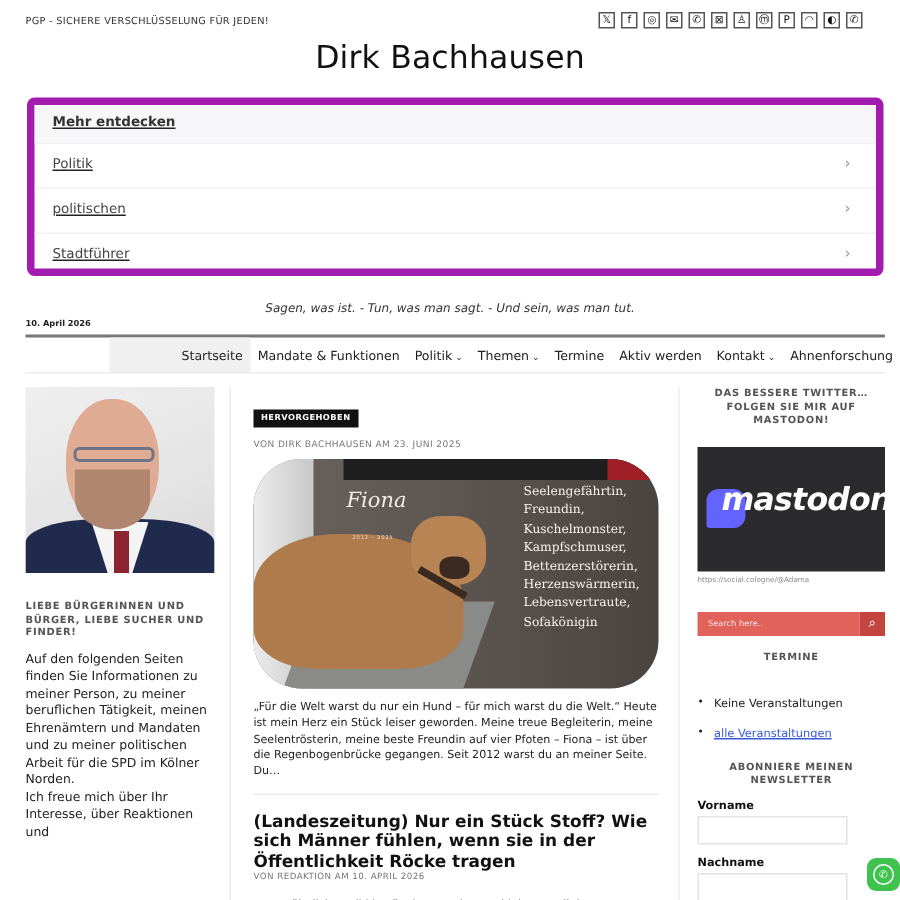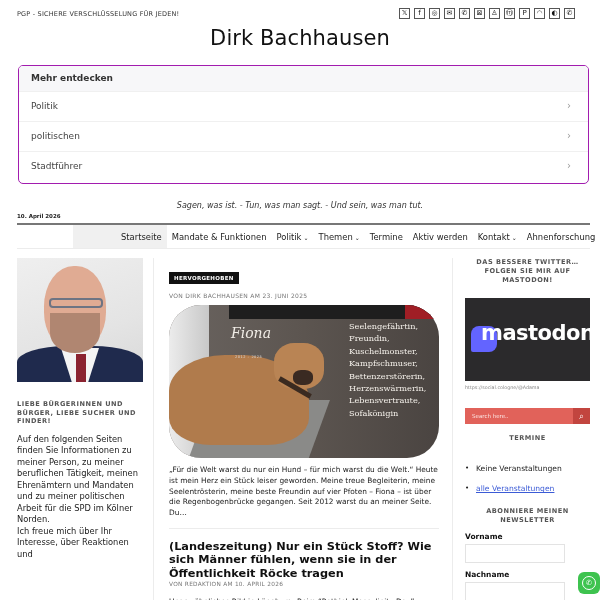--- a/index.html
+++ b/index.html
@@ -6,21 +6,21 @@
   html, body { width: 600px; height: 600px; overflow: hidden; background: #fff; }
   body { font-family: "DejaVu Sans", sans-serif; color: #222; position: relative; }
 
   .topbar { position: absolute; left: 0; top: 0; width: 600px; height: 28px; }
   .topbar .pgp { position: absolute; left: 17px; top: 10px; font-size: 6.5px; letter-spacing: 0.2px; color: #333; text-transform: uppercase; }
   .social { position: absolute; left: 399px; top: 8px; display: flex; gap: 4px; }
   .social .ic { width: 11px; height: 11px; border: 1px solid #555; display: flex; align-items: center; justify-content: center; font-size: 7px; line-height: 1; color: #111; background: #fff; }
 
   .site-title { position: absolute; left: 0; top: 26px; width: 600px; text-align: center; font-size: 21px; font-family: "DejaVu Sans", sans-serif; color: #111; letter-spacing: 0.1px; }
 
-  .discover { position: absolute; left: 18px; top: 65px; width: 571px; height: 119px; border: 1px solid #a21caf; border-radius: 5px; overflow: hidden; background: #fff; }
+  .discover { position: absolute; left: 18px; top: 65px; width: 571px; height: 119px; border: 5px solid #a21caf; border-radius: 5px; overflow: hidden; background: #fff; text-decoration: underline; }
   .discover .head { height: 25px; background: #f7f7f9; font-size: 9px; font-weight: bold; color: #333; padding: 7px 0 0 12px; }
   .discover .row { height: 30px; border-top: 1px solid #f0f0f0; font-size: 9px; color: #444; padding: 9px 0 0 12px; position: relative; }
   .discover .row .chev { position: absolute; right: 17px; top: 8px; font-size: 10px; color: #999; }
 
   .motto { position: absolute; left: 0; top: 201px; width: 600px; text-align: center; font-size: 8px; font-style: italic; color: #333; }
   .date { position: absolute; left: 17px; top: 213px; font-size: 5.5px; font-weight: bold; color: #222; }
   .rule { position: absolute; left: 17px; top: 223px; width: 573px; height: 2px; background: #777; }
 
   .nav { position: absolute; left: 0; top: 225px; width: 600px; height: 24px; }
   .nav .bottom-line { position: absolute; left: 17px; top: 23px; width: 573px; height: 1px; background: #ececec; }
@@ -61,21 +61,21 @@
   .excerpt { margin-top: 7px; font-size: 7.4px; line-height: 10.8px; color: #222; }
   .sep { margin-top: 9px; height: 1px; background: #ececec; }
   .post-title { margin-top: 11px; font-size: 11.3px; font-weight: bold; line-height: 13.5px; color: #111; }
   .byline2 { margin-top: 1px; font-size: 5.8px; color: #777; letter-spacing: 0.3px; text-transform: uppercase; }
   .excerpt2 { margin-top: 10px; font-size: 7.4px; color: #222; white-space: nowrap; }
 
   .right-col { position: absolute; left: 465px; top: 258px; width: 125px; }
   .right-col .wtitle { font-size: 6.6px; font-weight: bold; letter-spacing: 0.5px; line-height: 8.8px; color: #555; text-transform: uppercase; text-align: center; }
   .masto { margin-top: 14px; width: 125px; height: 83px; background: #2b2a2c; position: relative; }
   .masto .logo { position: absolute; left: 6px; top: 28px; width: 26px; height: 26px; background: #6364ff; border-radius: 8px 8px 8px 2px; }
-  .masto .word { position: absolute; left: 16px; top: 23px; font-size: 21px; font-weight: bold; color: #fff; letter-spacing: -0.5px; }
+  .masto .word { position: absolute; left: 16px; top: 23px; font-size: 21px; font-weight: bold; color: #fff; letter-spacing: -0.5px; font-style: italic; }
   .masto-cap { margin-top: 4px; font-size: 4.8px; color: #888; }
   .search { margin-top: 18px; width: 125px; height: 16px; display: flex; }
   .search input { flex: 1; height: 16px; border: none; background: #e1625a; color: #fff; font-size: 5.5px; padding-left: 7px; font-family: "DejaVu Sans", sans-serif; outline: none; }
   .search input::placeholder { color: #fbe3e1; }
   .search .btn { width: 17px; height: 16px; background: #c2453f; color: #fff; display: flex; align-items: center; justify-content: center; font-size: 9px; }
   .right-col .termine-t { margin-top: 10px; }
   .right-col ul { list-style: none; margin-top: 21px; }
   .right-col li { font-size: 7.6px; color: #222; padding-left: 11px; position: relative; height: 20px; }
   .right-col li::before { content: "•"; position: absolute; left: 0; top: 0; font-size: 7px; }
   .right-col li a { color: #3b5bd6; text-decoration: underline; }

